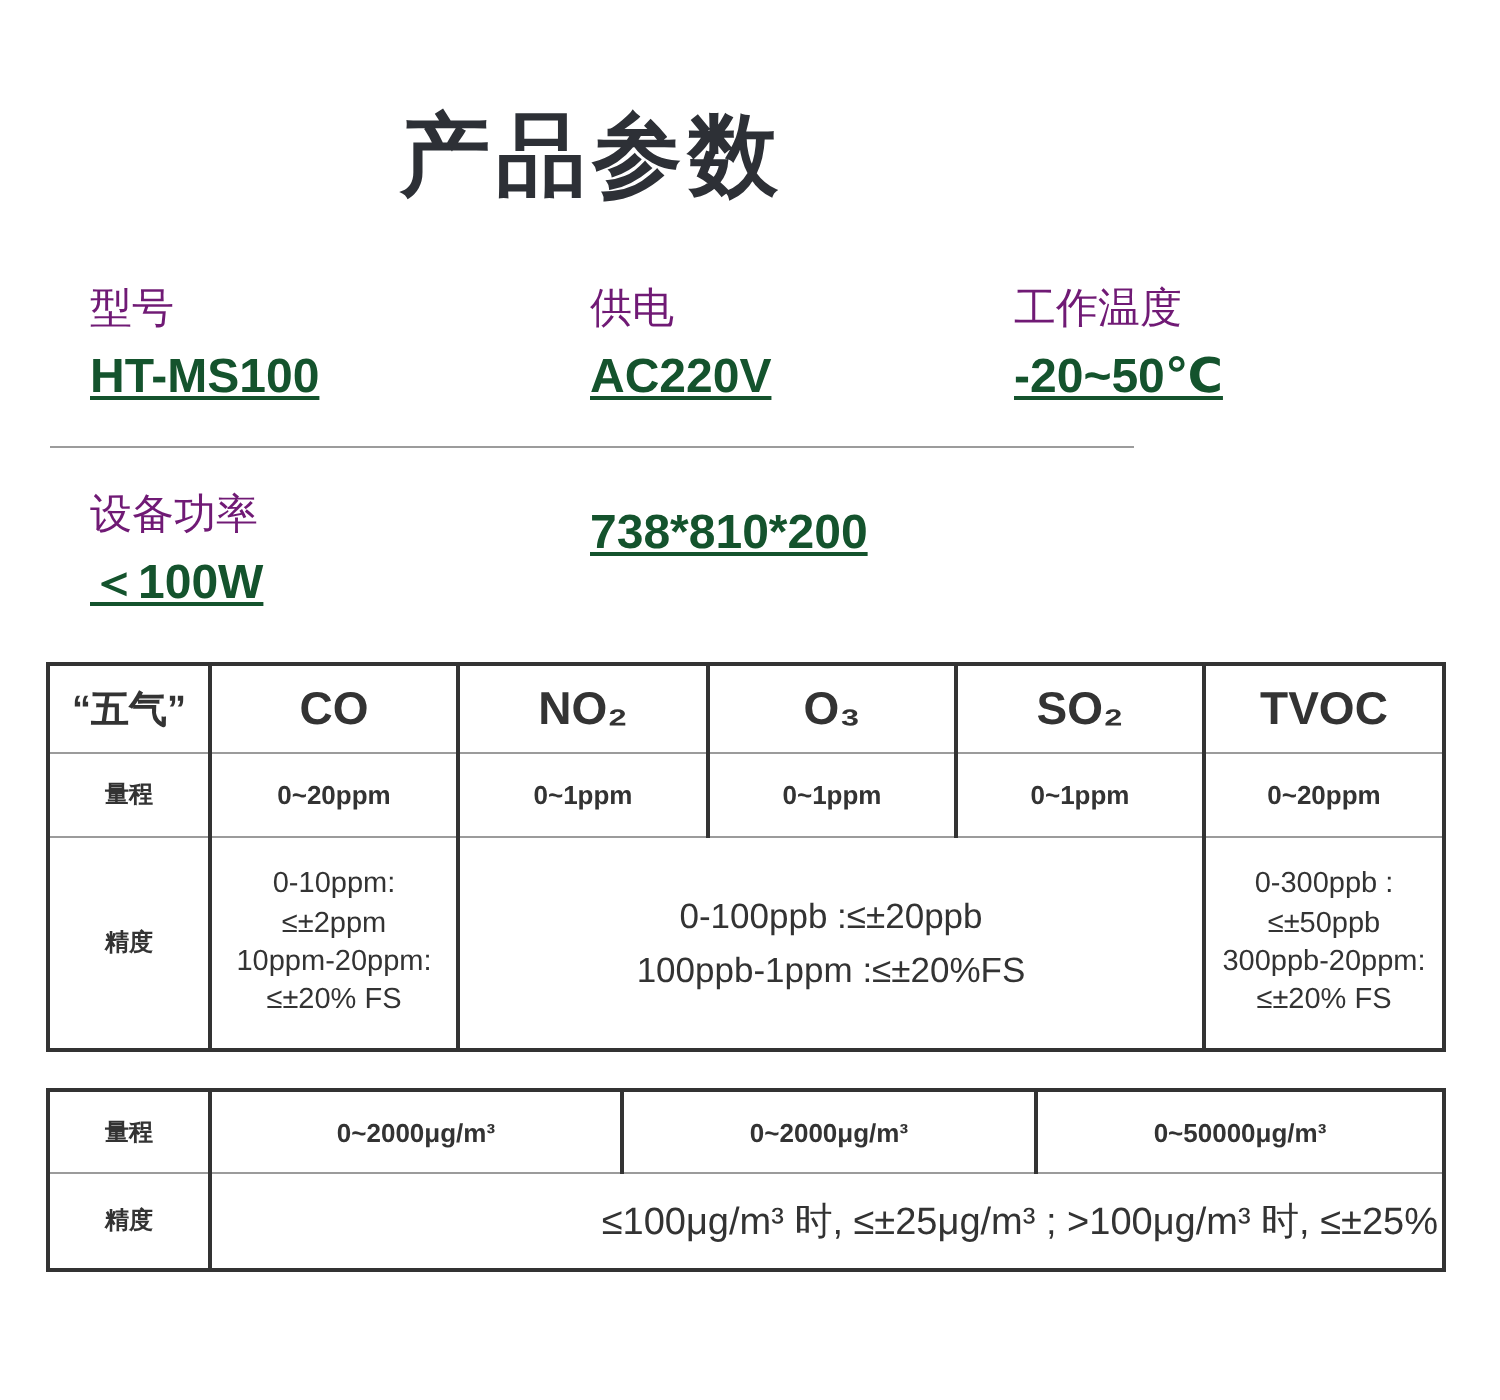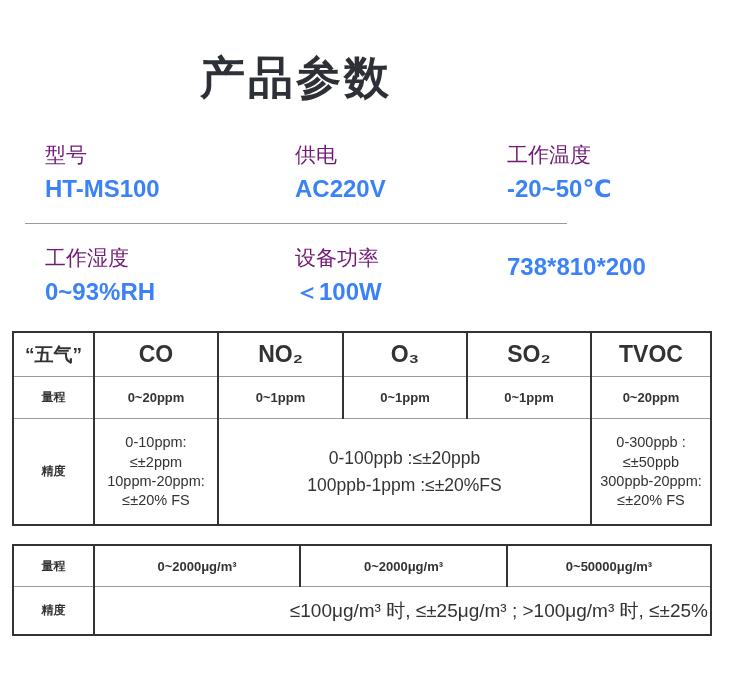--- a/index.html
+++ b/index.html
@@ -34,36 +34,37 @@
   }
   .spec-label {
     font-size: 21px;
     font-weight: 400;
     color: #701a75;
     line-height: 1.2;
   }
   .spec-value {
     font-size: 24px;
     font-weight: 700;
-    color: #3b82f6;
+    color: #14532d;
     margin-top: 8px;
     line-height: 1.2;
+    text-decoration: underline;
   }
   .divider {
     height: 0;
     border-top: 1px solid #9c9c9c;
     margin: 19px 25px 21px 25px;
   }
 
   
   table.spec-table {
     border-collapse: collapse;
     table-layout: fixed;
     width: 698px;
-    margin-left: 12px;
+    margin-left: 23px;
     text-align: center;
     color: #333333;
   }
   table.spec-table td {
     border-top: 1px solid #9b9b9b;
     border-bottom: 1px solid #9b9b9b;
     border-left: 2px solid #333333;
     border-right: 2px solid #333333;
     padding: 2px 2px;
     vertical-align: middle;
@@ -109,24 +110,20 @@
       </div>
       <div>
         <div class="spec-label">工作温度</div>
         <div class="spec-value">-20~50℃</div>
       </div>
     </div>
 
     <div class="divider"></div>
 
     <div class="spec-row">
-      <div>
-        <div class="spec-label">工作湿度</div>
-        <div class="spec-value">0~93%RH</div>
-      </div>
       <div>
         <div class="spec-label">设备功率</div>
         <div class="spec-value">＜100W</div>
       </div>
       <div>
         <div class="spec-value">738*810*200</div>
       </div>
     </div>
   </div>
 

